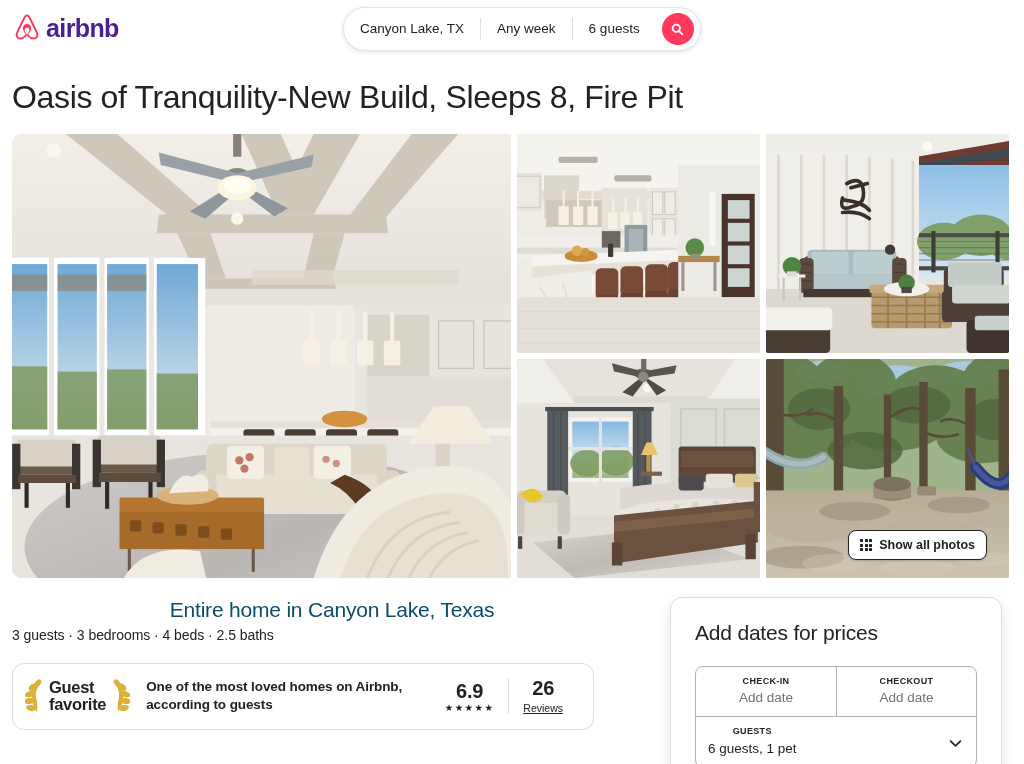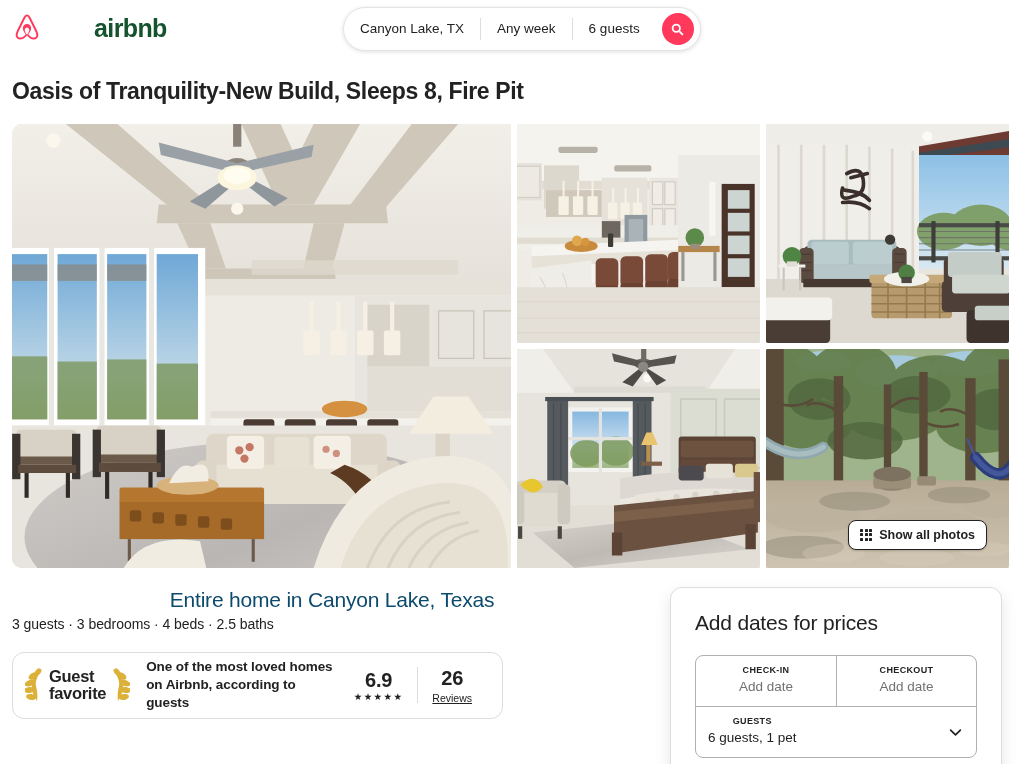--- a/index.html
+++ b/index.html
@@ -21,26 +21,25 @@
     background: #fff;
   }
   .logo {
     display: flex;
     align-items: center;
     gap: 4px;
     margin-left: 2px;
   }
   .logo-mark { width: 30px; height: 32px; display: block; }
   .logo-word {
-    color: #14532d;
+    color: #4c1d95;
     font-size: 25px;
     font-weight: 700;
     letter-spacing: -0.6px;
     line-height: 1;
-    margin-left: 48px;
   }
 
   .searchbar {
     position: absolute;
     left: 343px;
     top: 7px;
     height: 44px;
     display: flex;
     align-items: center;
     background: #fff;
@@ -68,22 +67,22 @@
     border: none;
     display: flex; align-items: center; justify-content: center;
     margin-left: 6px;
     cursor: pointer;
     flex: 0 0 auto;
   }
   .sb-search-btn svg { width: 13px; height: 13px; display:block; }
 
   
   .listing-title {
-    font-size: 23px;
-    font-weight: 700;
+    font-size: 32px;
+    font-weight: 400;
     letter-spacing: -0.35px;
     padding: 22px 0 0 12px;
     line-height: 1.2;
     color: #222;
   }
 
   
   .gallery {
     margin: 18px 12px 0 12px;
     width: 997px;
@@ -146,21 +145,21 @@
   .home-specs {
     font-size: 14px;
     color: #222;
     margin-top: 3px;
     letter-spacing: -0.05px;
   }
 
   
   .gf-card {
     margin-top: 20px;
-    width: 491px;
+    width: 582px;
     height: 67px;
     border: 1px solid #dddddd;
     border-radius: 12px;
     display: flex;
     align-items: center;
     padding: 0 16px 0 12px;
     background: #fff;
   }
   .gf-badge {
     display: flex;

